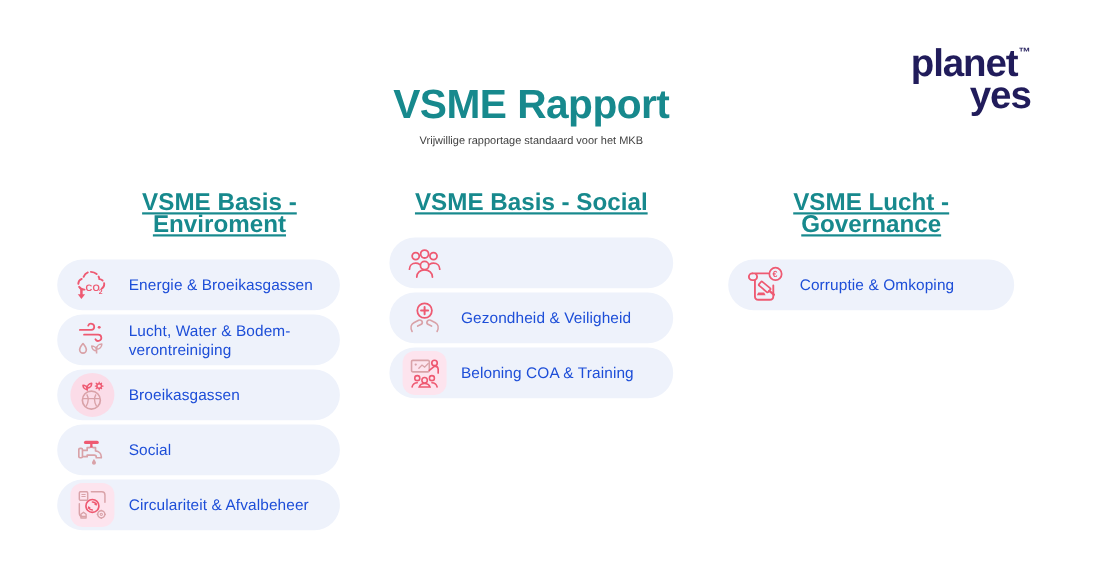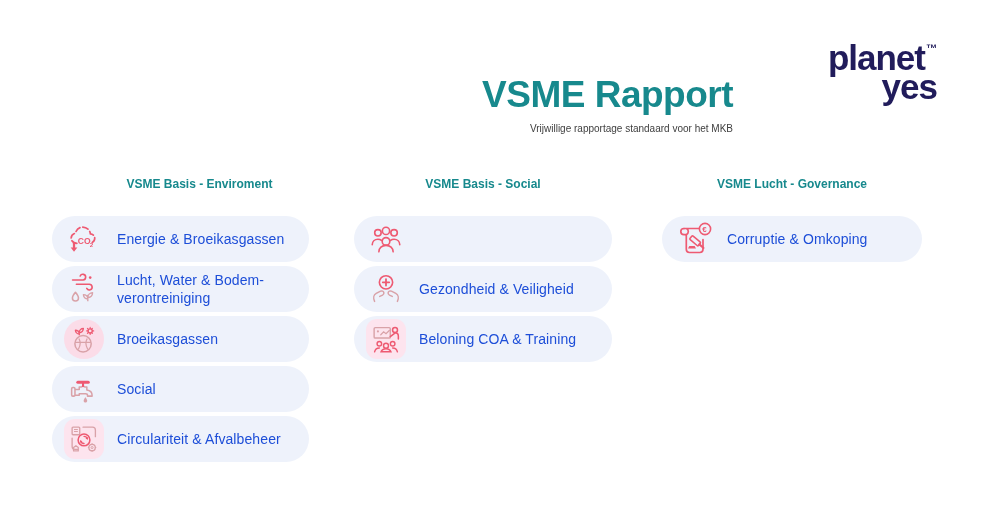--- a/index.html
+++ b/index.html
@@ -9,31 +9,31 @@
   }
   
   .logo{
     position:absolute;top:44px;right:63px;text-align:right;
     color:#211c5b;font-weight:800;letter-spacing:-1px;line-height:0.8;
   }
   .logo .line1{font-size:35px;display:block;}
   .logo .line2{font-size:35px;display:block;margin-top:1px;}
   .logo sup{font-size:11px;letter-spacing:0;vertical-align:18px;margin-left:1px;font-weight:700;}
   
-  .title-block{position:absolute;left:233px;top:74px;width:500px;text-align:right;}
+  .title-block{position:absolute;left:233px;top:74px;width:500px;text-align:center;}
   .main-title{margin:0;font-size:37px;font-weight:800;color:#17898d;letter-spacing:-0.5px;}
   .subtitle{margin:7px 0 0 0;font-size:10px;font-weight:500;color:#404040;}
   
   .col{position:absolute;top:174px;}
   .col1{left:52px;width:257px;}
   .col2{left:354px;width:258px;}
   .col3{left:662px;width:260px;}
   .col-title{
-    margin:0 0 22px 0;text-align:center;font-size:12px;font-weight:700;color:#17898d;
-    line-height:20px;position:relative;
+    margin:0 0 22px 0;text-align:center;font-size:22px;font-weight:700;color:#17898d;
+    line-height:20px;position:relative;text-decoration:underline;
   }
   .col1 .col-title{left:19px;}
   
   .pill{
     height:46px;border-radius:23px;background:#eef2fb;
     display:flex;align-items:center;padding:0 12px;margin-bottom:4px;box-sizing:border-box;
   }
   .icon-wrap{
     width:40px;height:40px;flex:0 0 40px;margin-right:13px;
     display:flex;align-items:center;justify-content:center;border-radius:50%;

